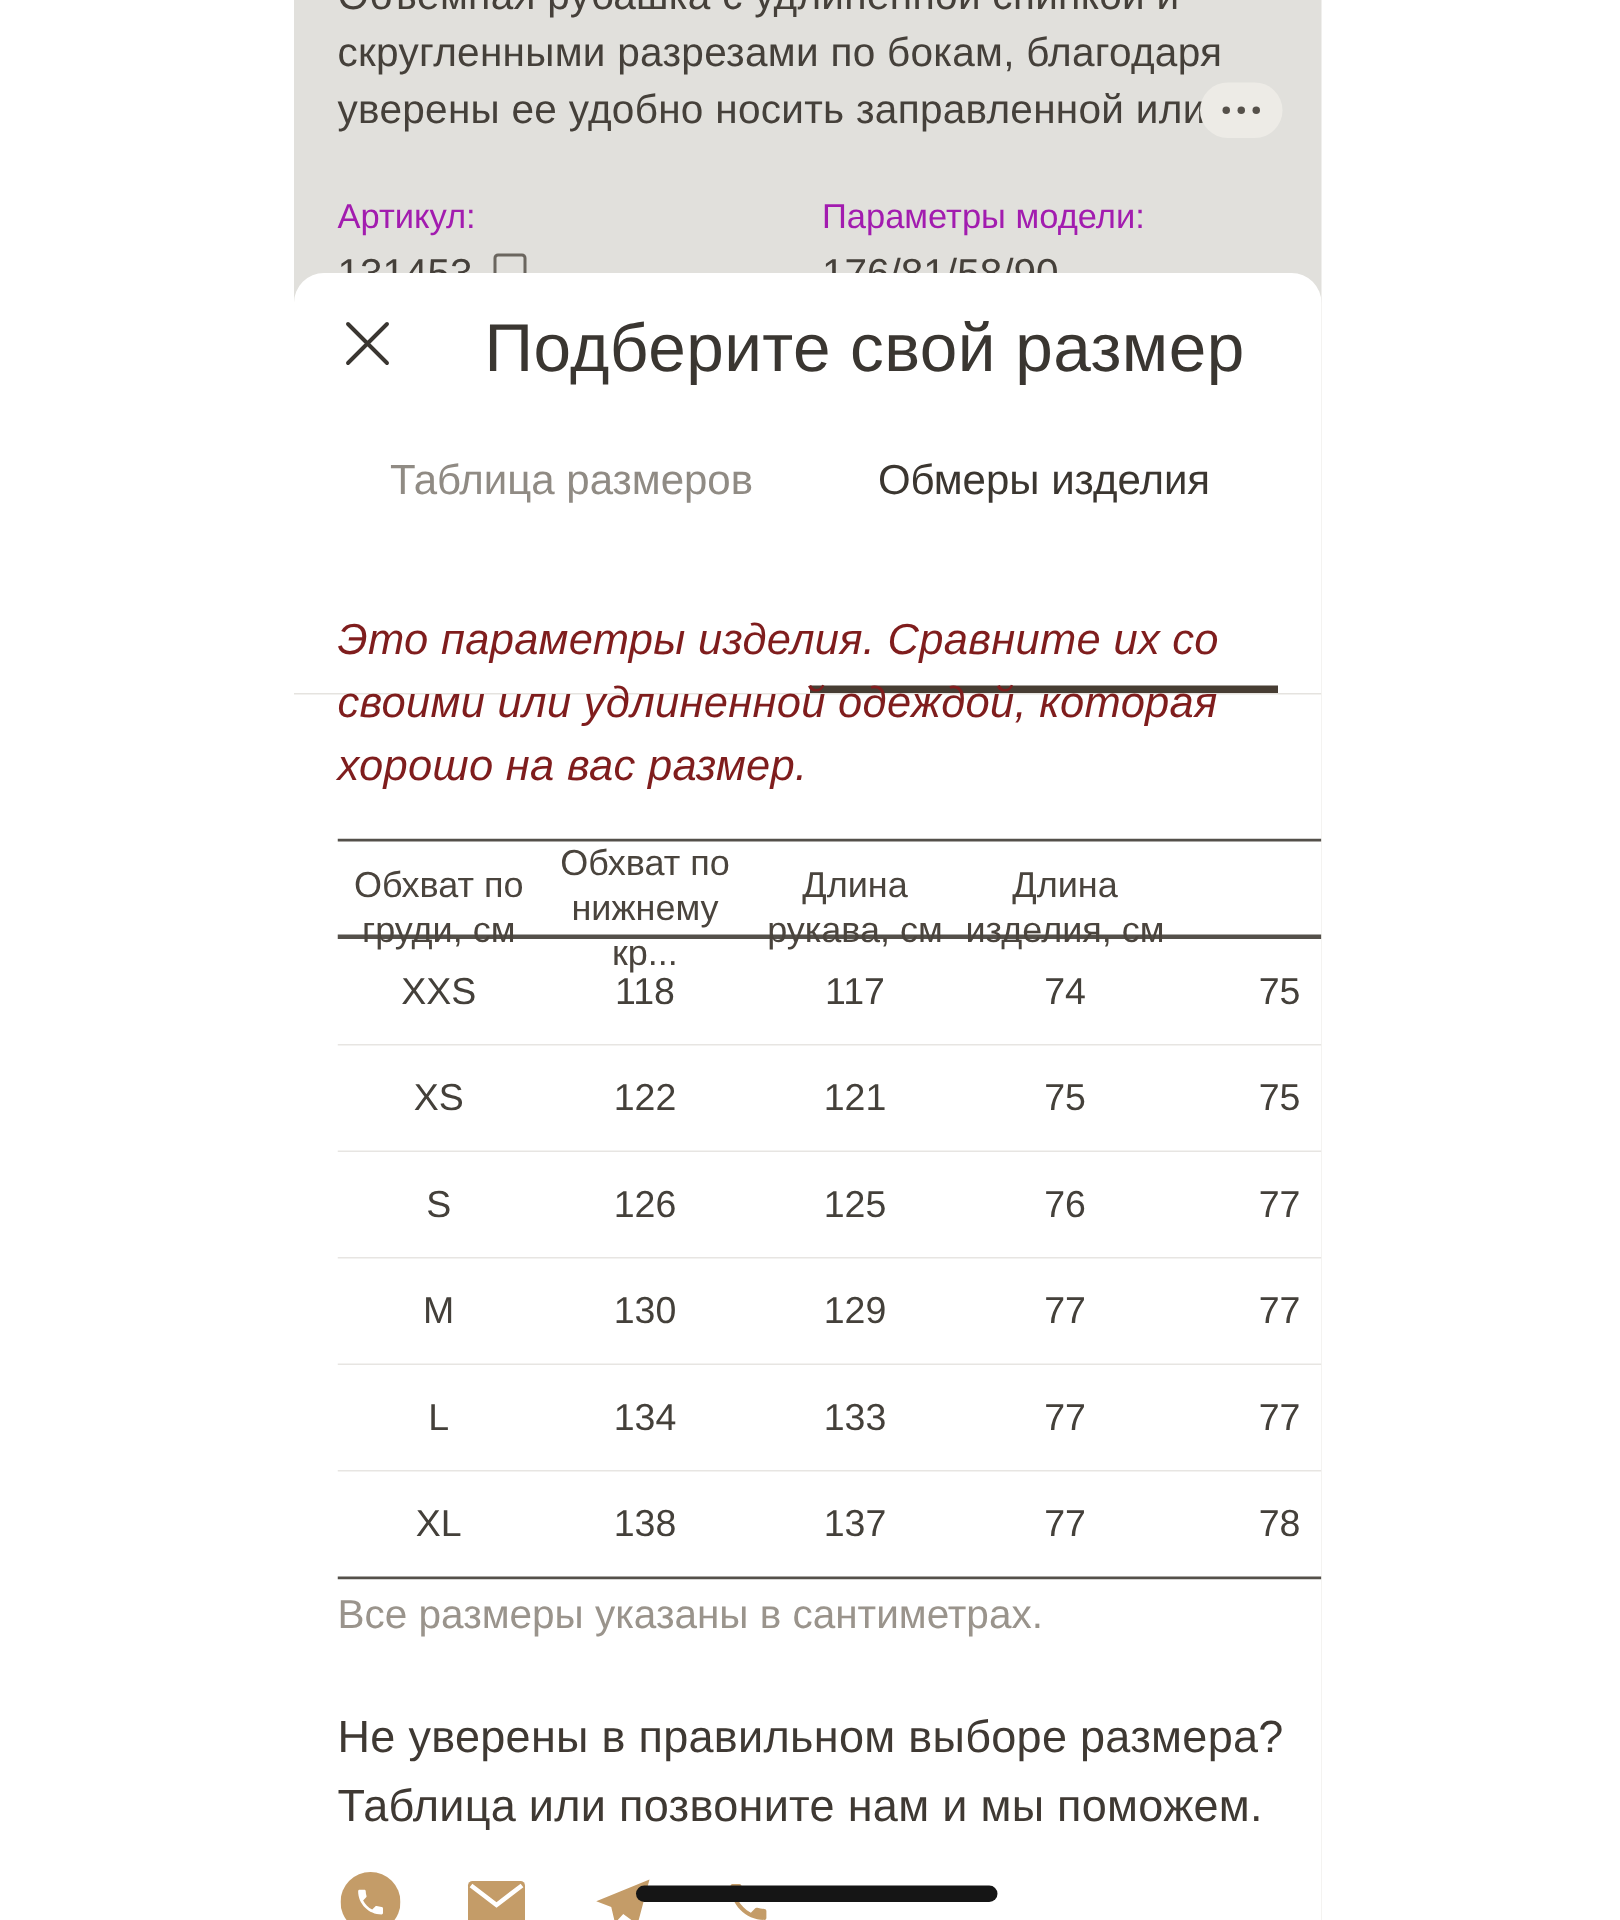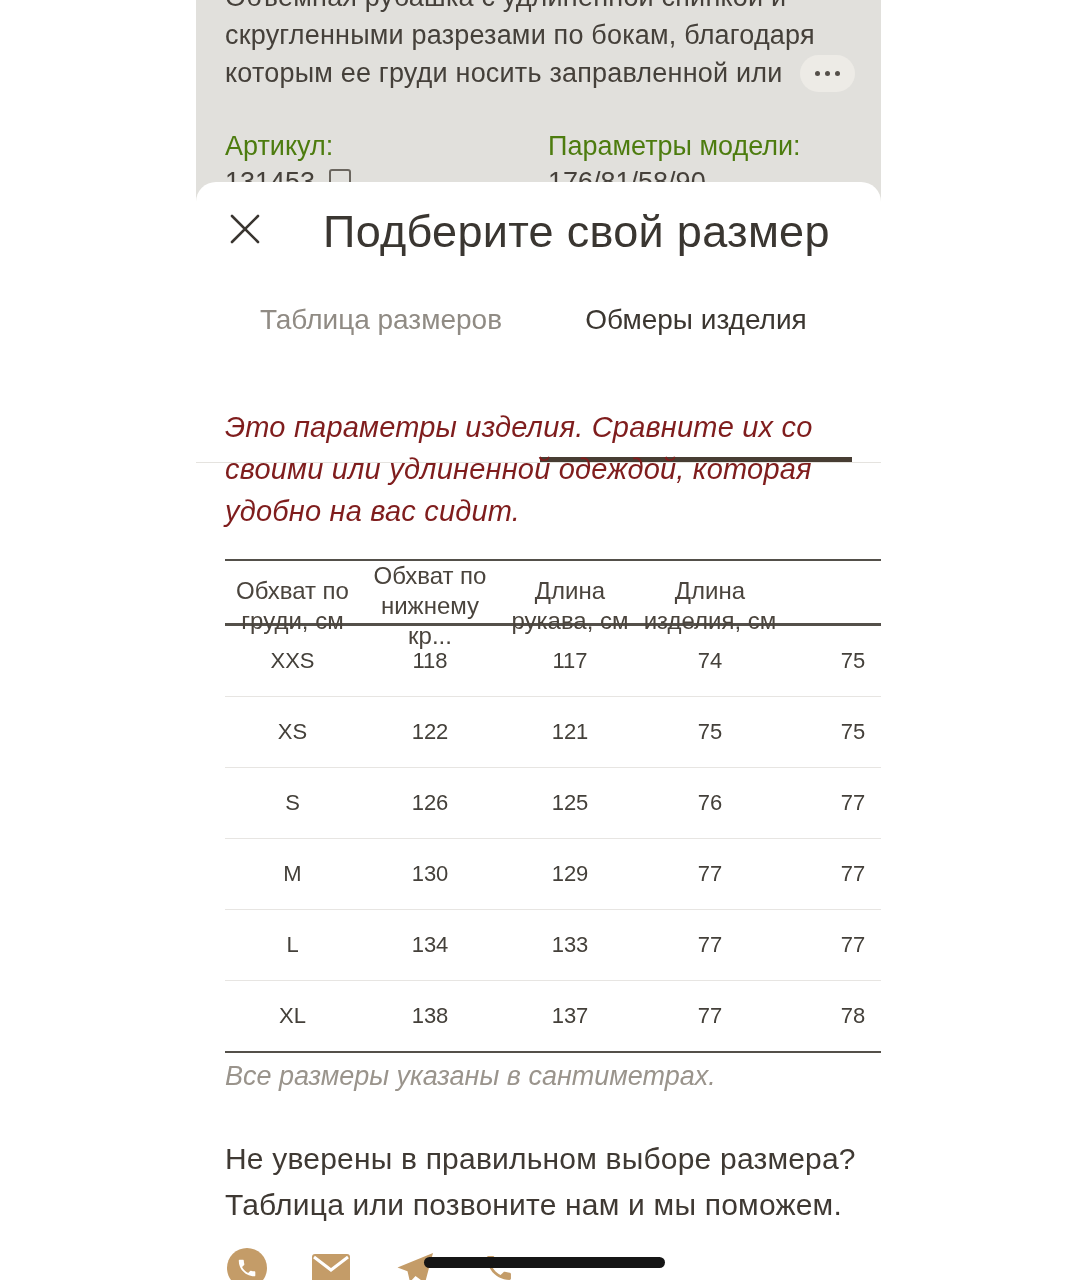--- a/index.html
+++ b/index.html
@@ -13,21 +13,21 @@
     background:#e1e0dc;overflow:hidden;
   }
   
   .bgpage{position:absolute;inset:0;color:#45403a;}
   .desc{position:absolute;left:29px;top:-22px;font-size:27px;line-height:38px;letter-spacing:.2px;}
   .more-pill{
     position:absolute;left:604px;top:55px;width:55px;height:37px;border:none;cursor:pointer;
     border-radius:19px;background:#edebe6;display:flex;align-items:center;justify-content:center;gap:5px;
   }
   .more-pill .dot{width:5px;height:5px;border-radius:50%;background:#55504a;}
-  .meta-label{position:absolute;top:131px;font-size:27px;color:#4d7c0f;}
+  .meta-label{position:absolute;top:131px;font-size:23px;color:#a21caf;}
   .meta-value{position:absolute;top:167px;font-size:27px;color:#45403a;display:flex;align-items:flex-start;}
   .l-col{left:29px;} .r-col{left:352px;}
   .copy-ic{
     display:inline-block;width:18px;height:22px;margin-left:14px;margin-top:2px;
     border:2px solid #6b665f;border-radius:3px;background:transparent;
   }
   
   .sheet{
     position:absolute;left:0;top:182px;width:685px;height:1098px;
     background:#ffffff;border-radius:20px 20px 0 0;overflow:hidden;
@@ -46,44 +46,44 @@
   .size-table{width:701px;}
   .thead{
     display:grid;grid-template-columns:135px 140px 140px 140px 146px;
     height:62px;border-top:2px solid #54504a;border-bottom:3px solid #54504a;
   }
   .th{display:flex;flex-direction:column;align-items:center;justify-content:center;
       font-size:24px;line-height:30px;color:#4a443d;text-align:center;}
   .th span{display:block;}
   .trow{
     display:grid;grid-template-columns:135px 140px 140px 140px 146px;
-    height:70px;align-items:center;text-align:center;font-size:22px;color:#44403a;
+    height:70px;align-items:center;text-align:center;font-size:25px;color:#44403a;
   }
   .trow + .trow{border-top:1px solid #e7e5e2;}
   .tbody{border-bottom:2px solid #54504a;}
   
-  .units-note{position:absolute;left:29px;top:879px;font-size:27px;color:#9a948c;font-style:italic;}
+  .units-note{position:absolute;left:29px;top:879px;font-size:27px;color:#9a948c;}
   .help{position:absolute;left:29px;top:954px;font-size:30px;line-height:46px;color:#3f3933;letter-spacing:.2px;}
   .contacts{position:absolute;left:31px;top:1066px;display:flex;gap:44px;}
   .contact-btn{width:40px;height:40px;background:none;border:none;padding:0;cursor:pointer;}
   .home-indicator{
     position:absolute;left:228px;top:1075px;width:241px;height:11px;
     border-radius:6px;background:#151515;cursor:grab;
   }
 </style>
 </head>
 <body>
 
 <div class="phone">
 
   <div class="bgpage">
     <div class="desc">
       <div>Объемная рубашка с удлиненной спинкой и</div>
       <div>скругленными разрезами по бокам, благодаря</div>
-      <div>которым ее груди носить заправленной или</div>
+      <div>уверены ее удобно носить заправленной или</div>
     </div>
     <button class="more-pill">
       <span class="dot"></span>
       <span class="dot"></span>
       <span class="dot"></span>
     </button>
     <div class="meta-label l-col">Артикул:</div>
     <div class="meta-label r-col">Параметры модели:</div>
     <div class="meta-value l-col">
       <span>131453</span>
@@ -104,21 +104,21 @@
     <div class="tabs">
       <div class="tab t2">Обмеры изделия</div>
       <div class="tab t1">Таблица размеров</div>
       <div class="tab-underline"></div>
       <div class="tabs-hairline"></div>
     </div>
 
     <div class="intro">
       <div>Это параметры изделия. Сравните их со</div>
       <div>своими или удлиненной одеждой, которая</div>
-      <div>удобно на вас сидит.</div>
+      <div>хорошо на вас размер.</div>
     </div>
 
     <div class="table-wrap">
       <div class="size-table">
         <div class="thead">
           <div class="th">
             <span>Обхват по</span>
             <span>груди, см</span>
           </div>
           <div class="th">

